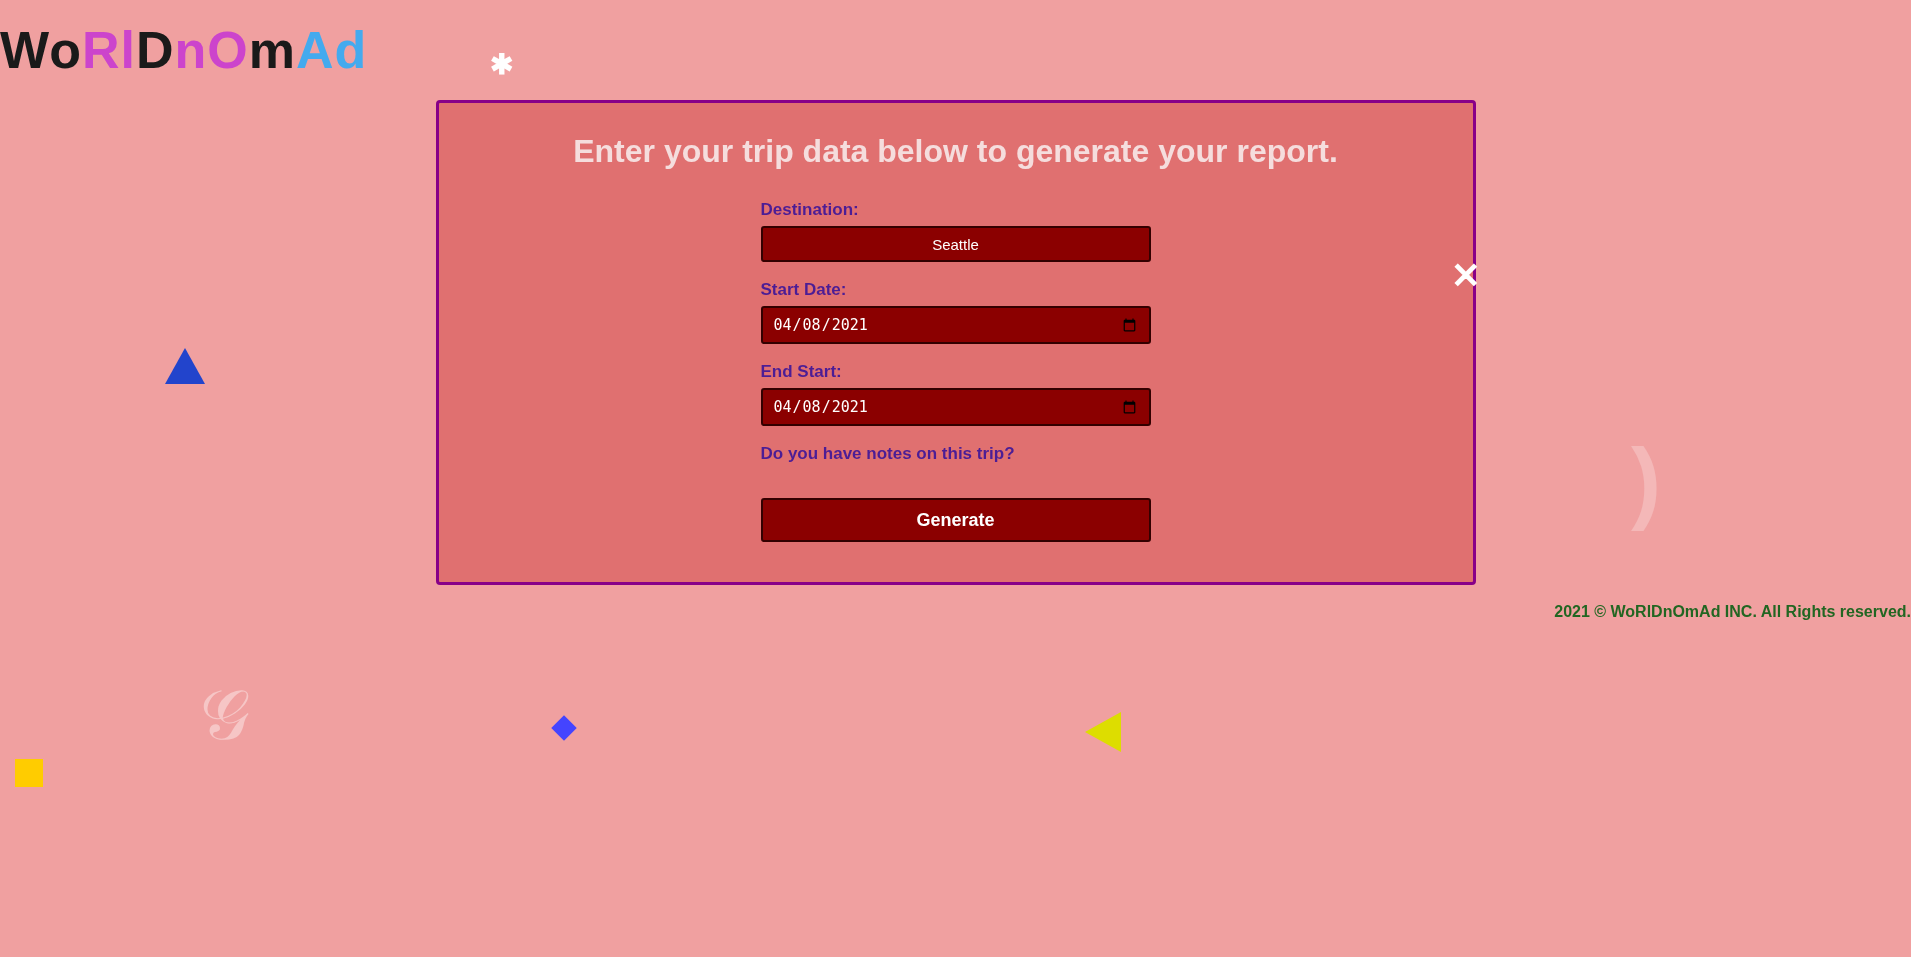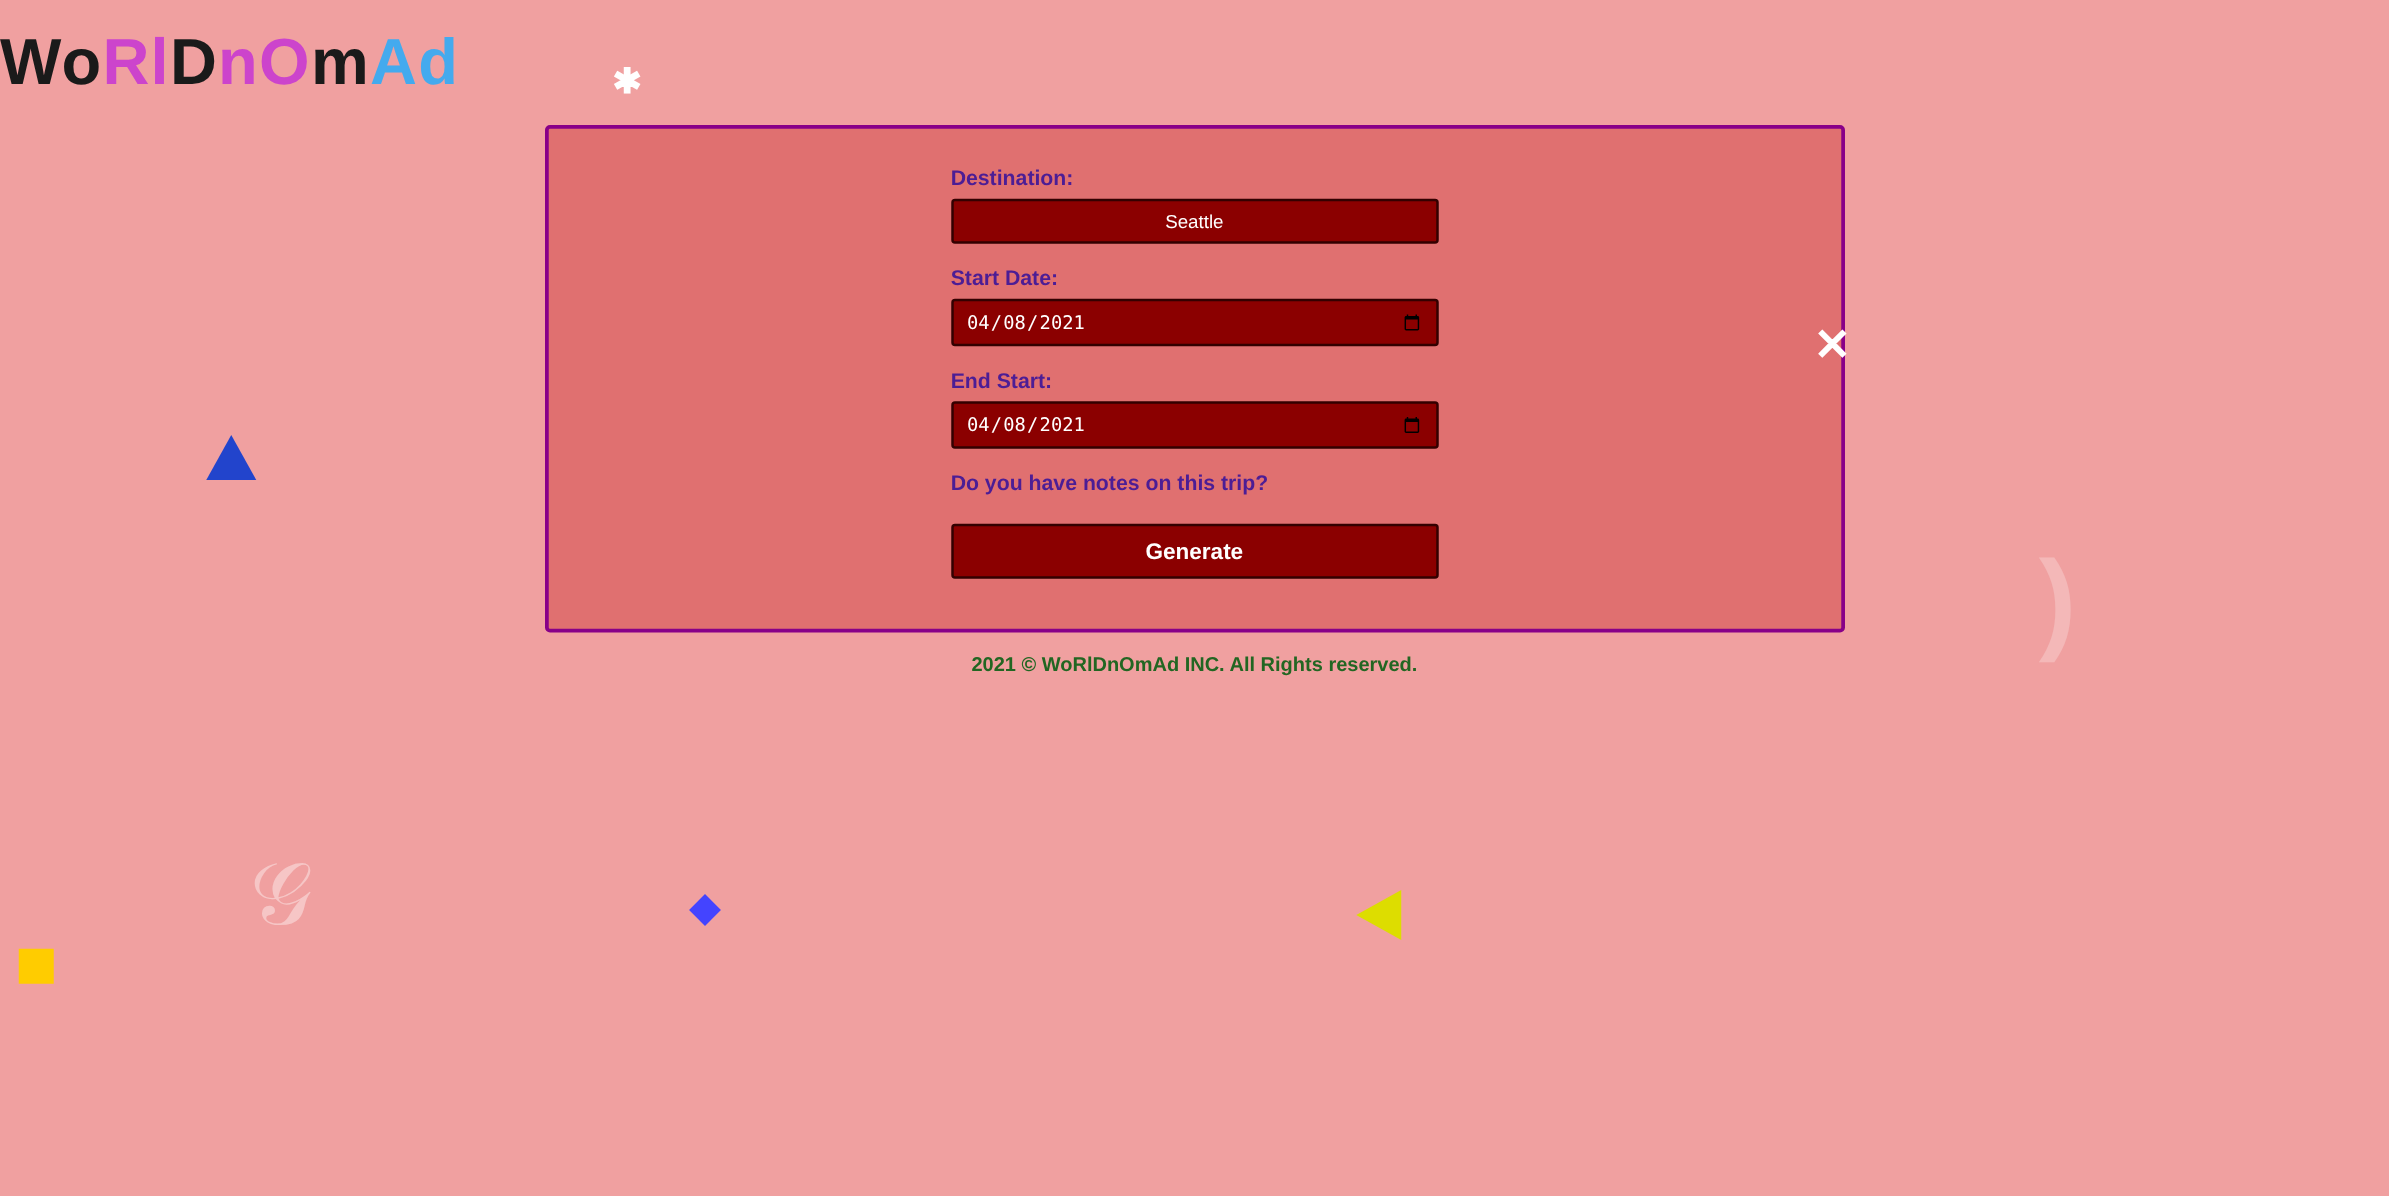--- a/index.html
+++ b/index.html
@@ -179,26 +179,26 @@
     .generate-btn {
       width: 100%;
       height: 44px;
       background-color: #8b0000;
       border: 2px solid #330000;
       border-radius: 3px;
       color: white;
       font-size: 18px;
       font-weight: bold;
       cursor: pointer;
-      margin-top: 4px;
+      margin-top: 16px;
     }
 
     
     footer {
-      text-align: center;
+      text-align: right;
       padding: 18px 0 10px 0;
       color: #226622;
       font-size: 16px;
       font-weight: bold;
     }
   </style>
 </head>
 <body>
 
 <div class="deco deco-asterisk-left">✱</div>
@@ -211,20 +211,21 @@
 
 <div class="deco" style="top:430px; right:250px; font-size:90px; color:rgba(255,255,255,0.25); font-weight:900;">)</div>
 
 <header>
   <h1 class="logo">
     <span class="logo-W">W</span><span class="logo-o">o</span><span class="logo-R">R</span><span class="logo-l">l</span><span class="logo-D">D</span><span class="logo-n">n</span><span class="logo-O">O</span><span class="logo-m">m</span><span class="logo-A">A</span><span class="logo-d">d</span>
   </h1>
 </header>
 
 <div class="main-container">
+  <p class="form-intro">Enter your trip data below to generate your report.</p>
 
   <div class="form-inner">
 
     <div class="field-group">
       <label class="field-label">Destination:</label>
       <input type="text" value="Seattle" style="">
     </div>
 
     <div class="field-group">
       <label class="field-label">Start Date:</label>

